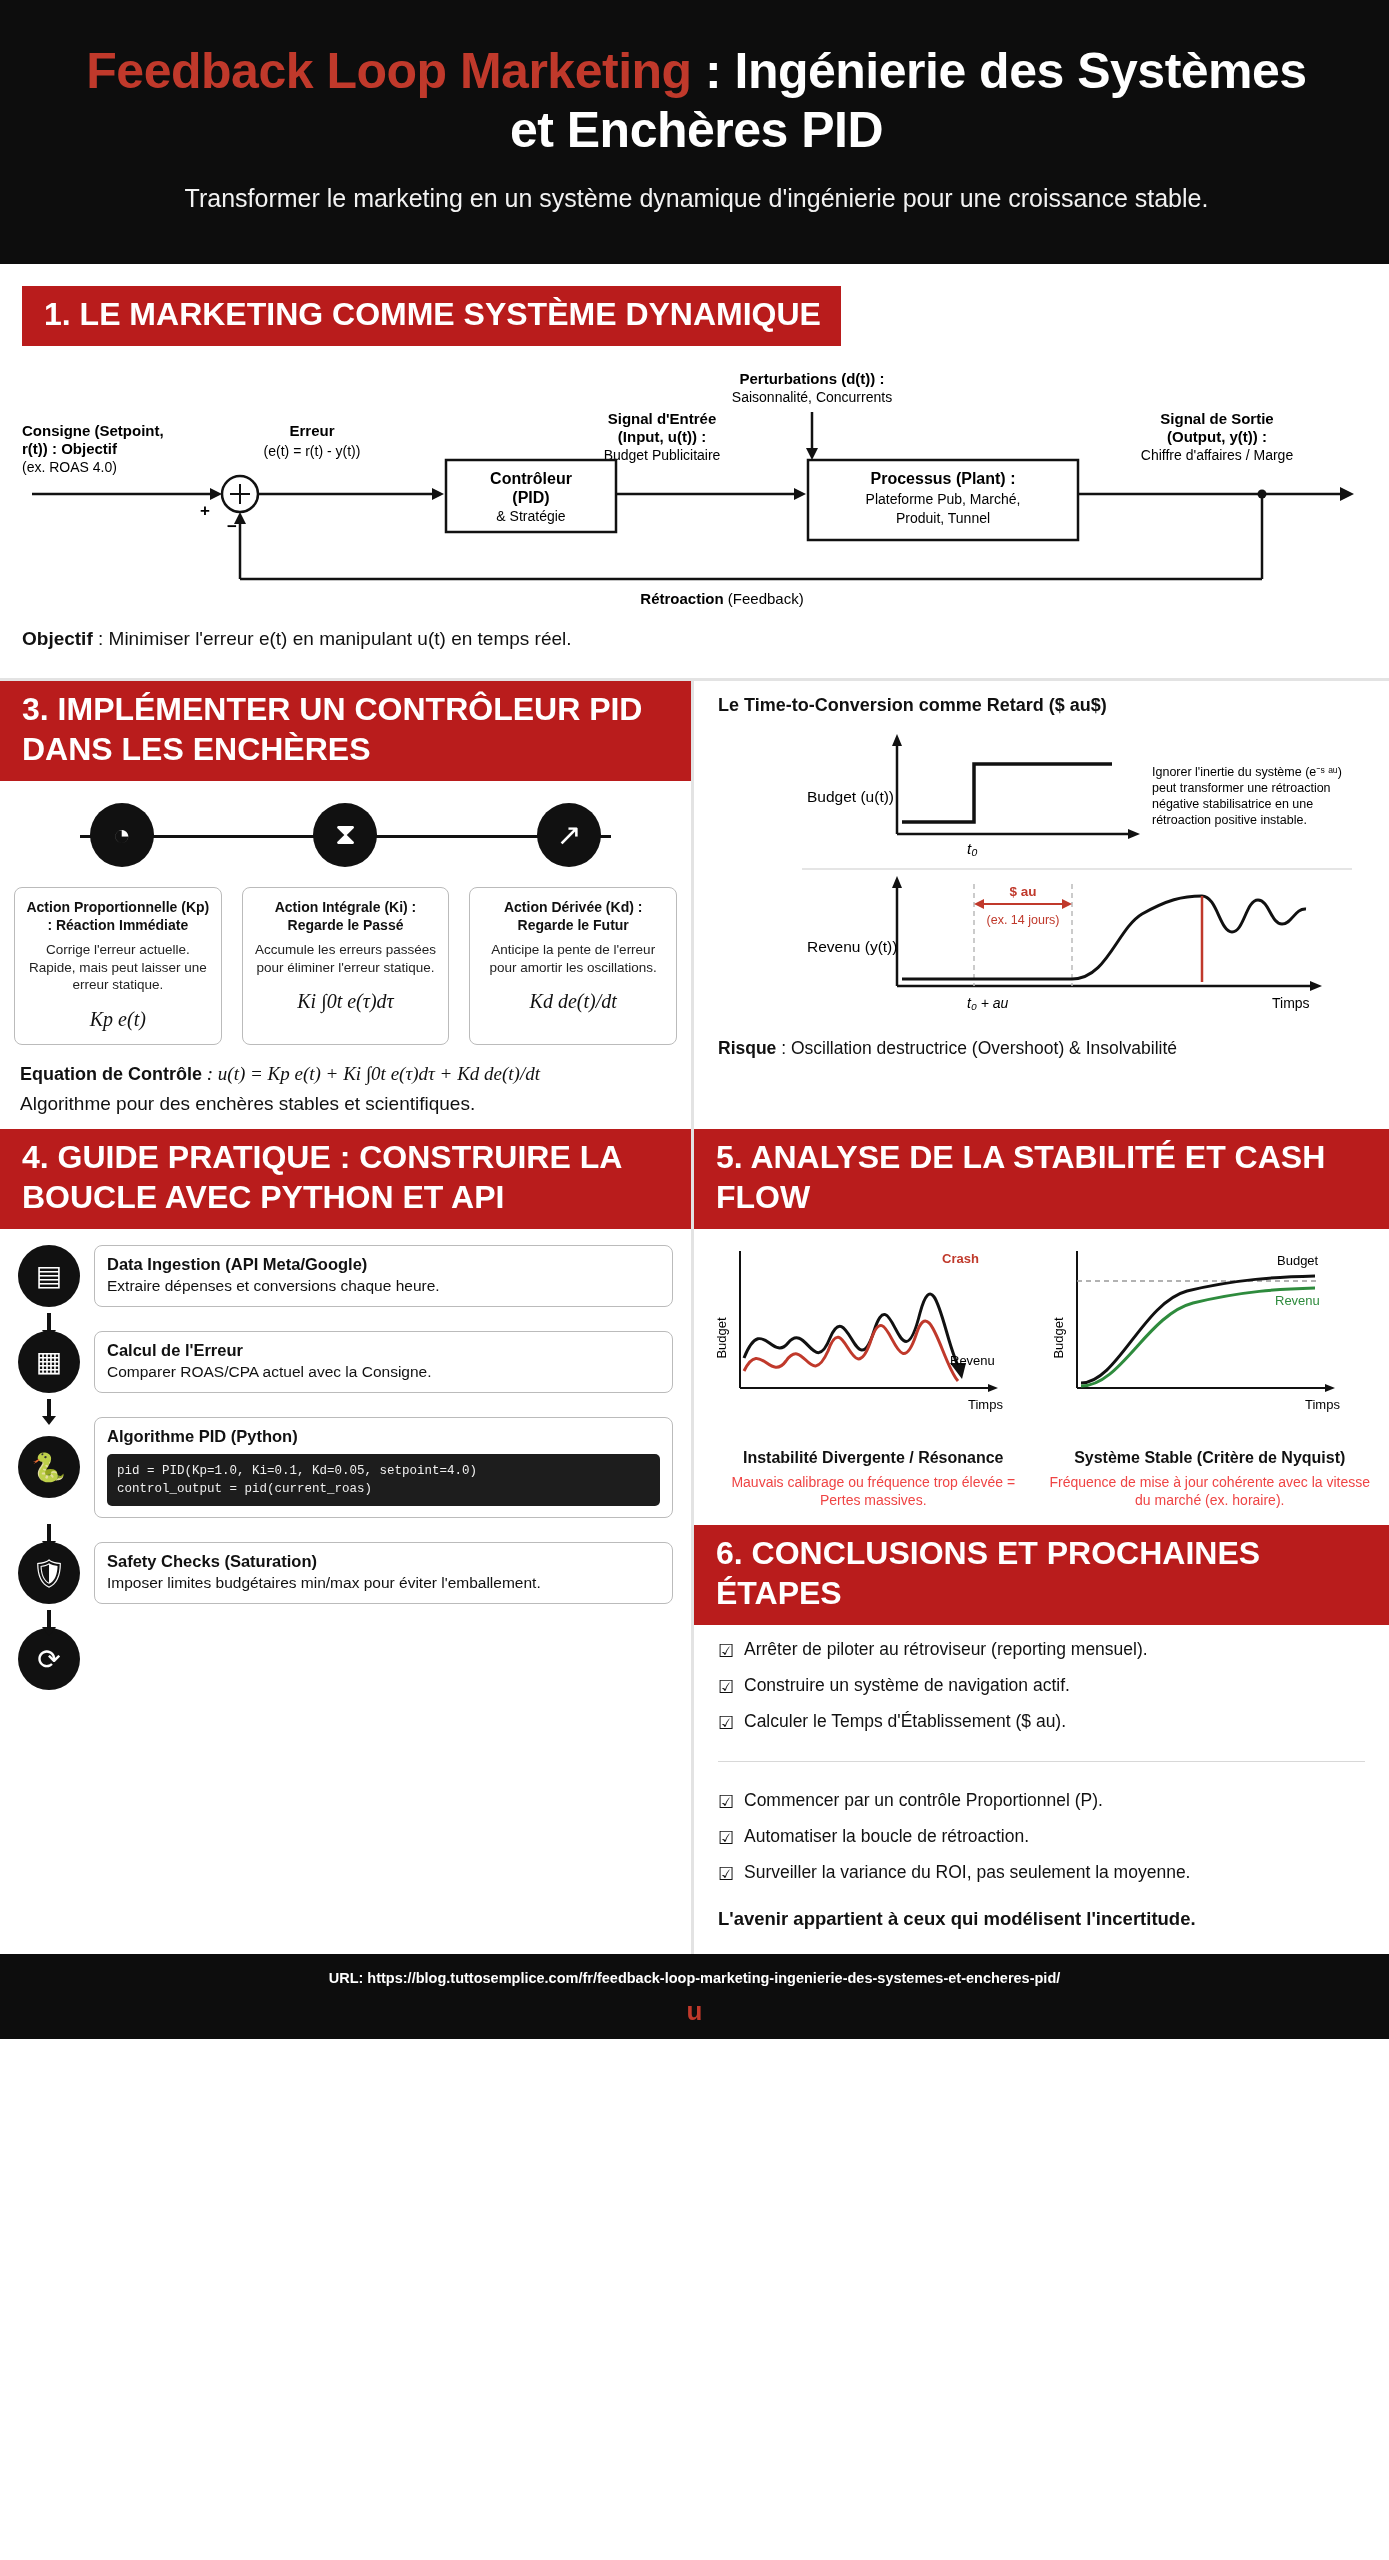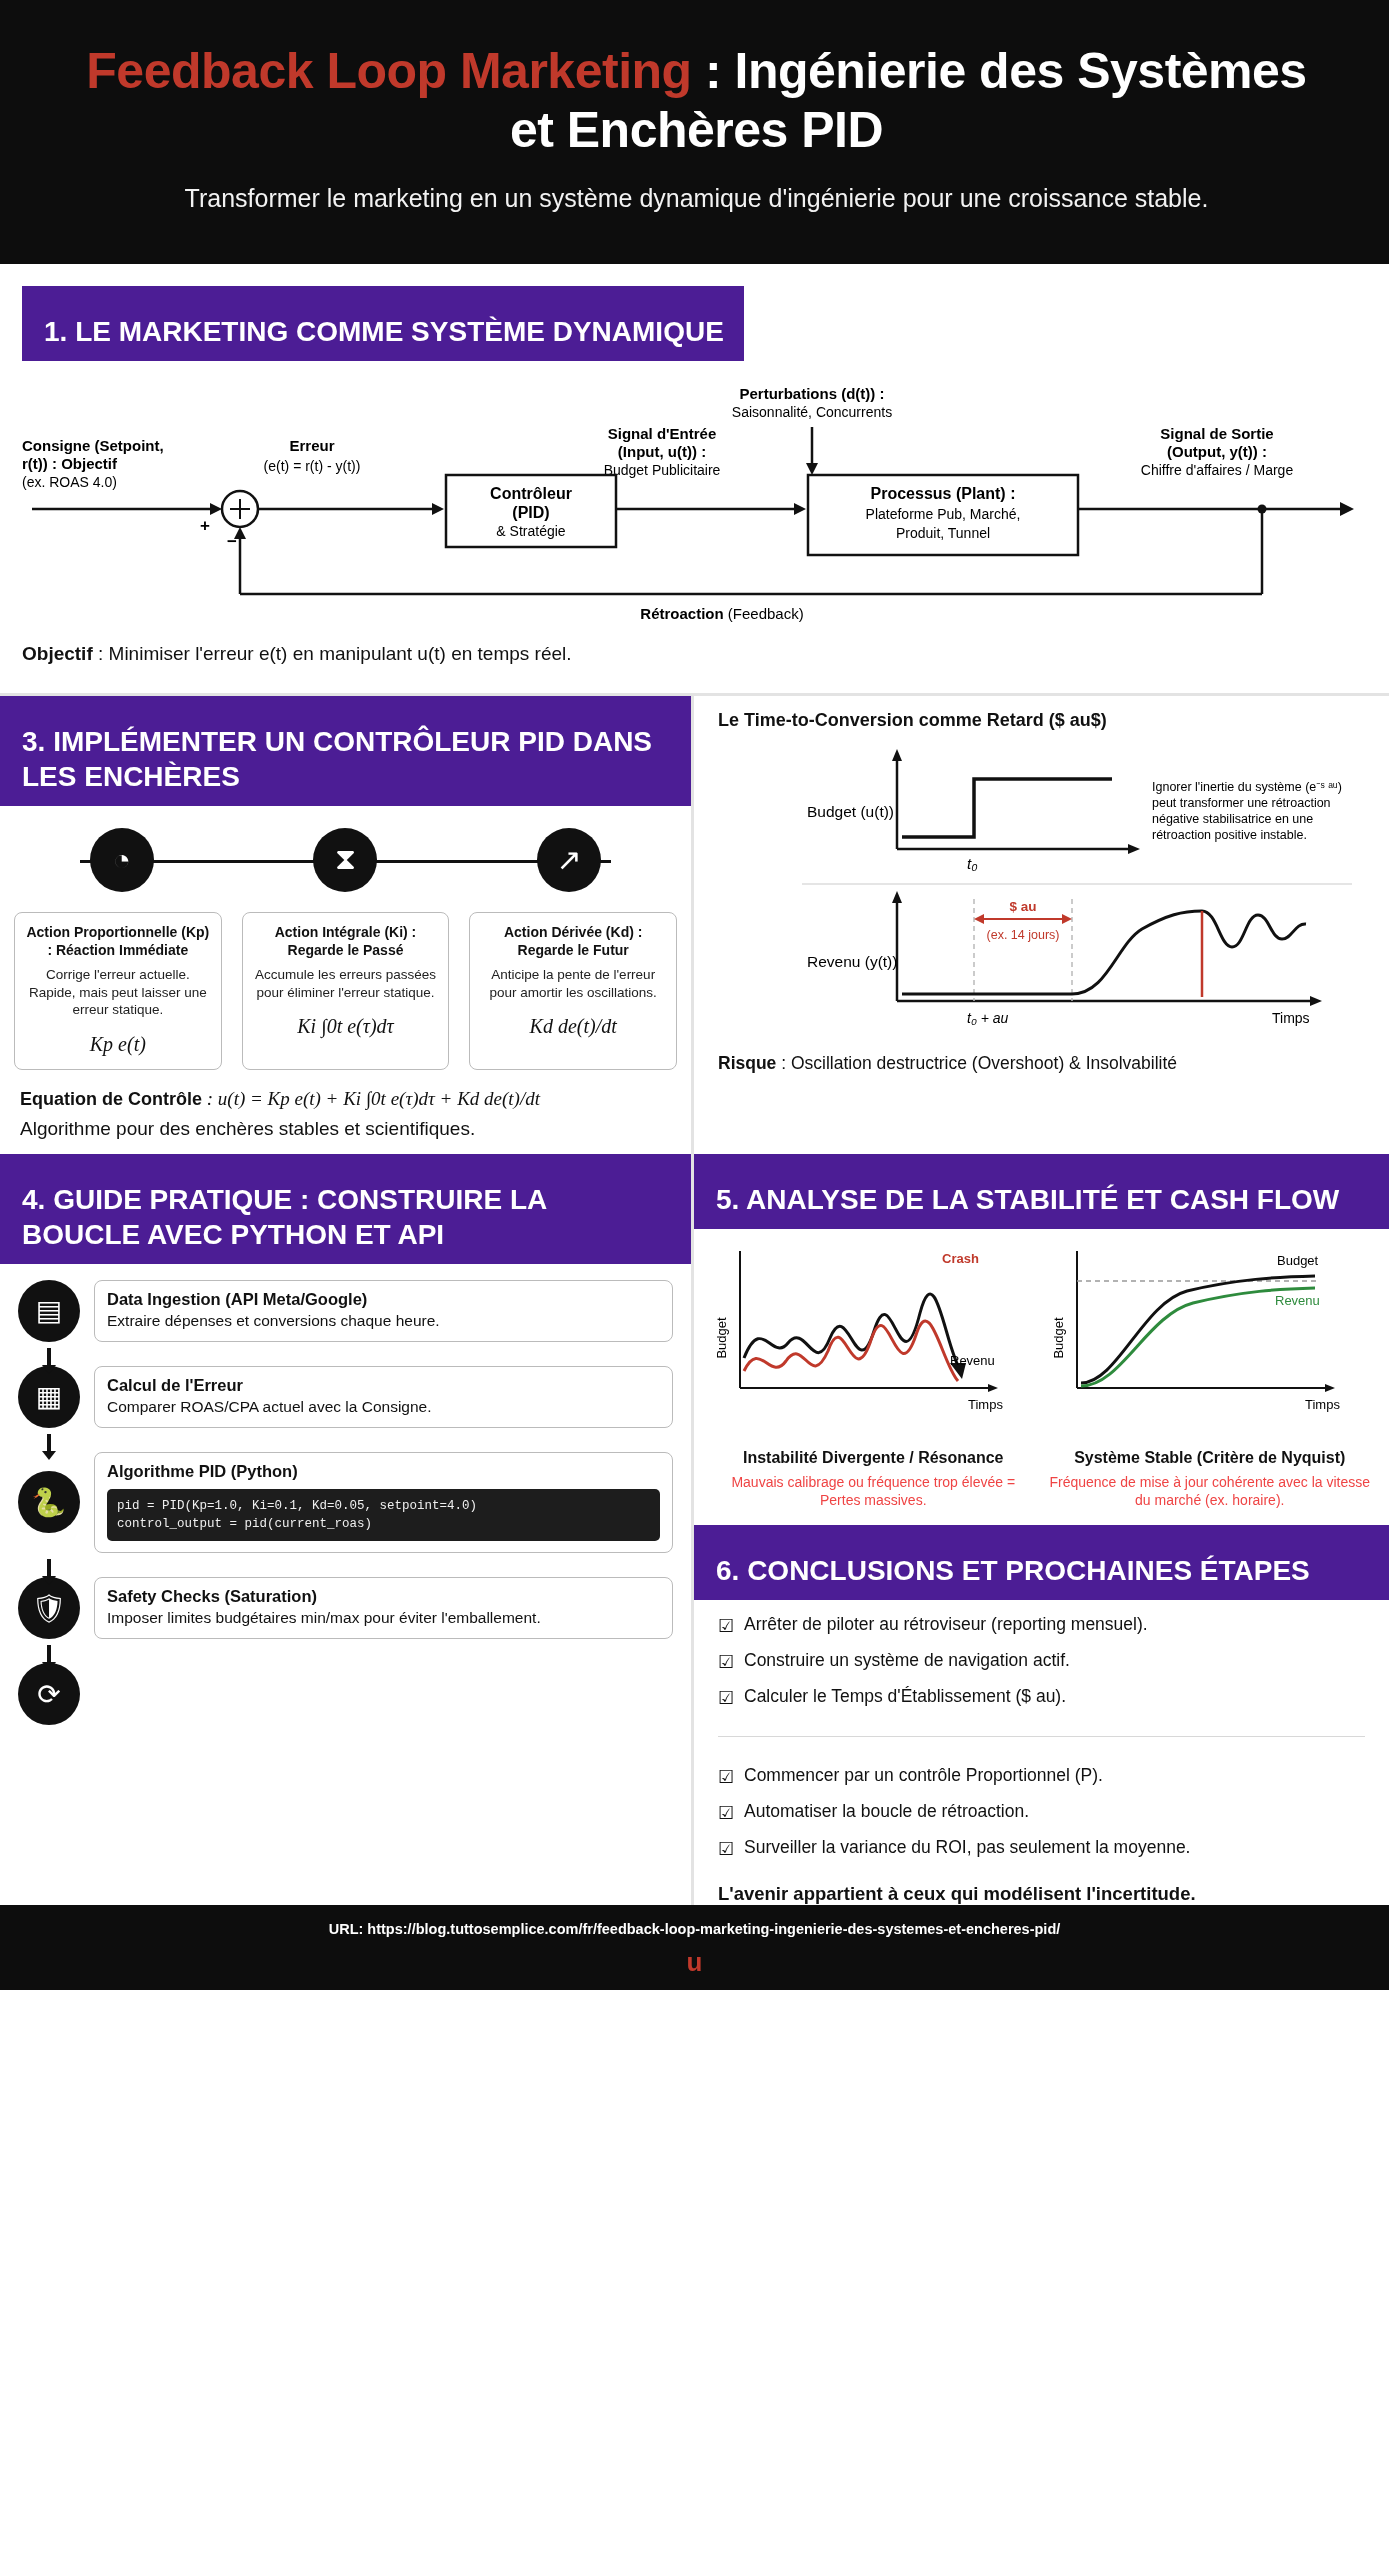--- a/index.html
+++ b/index.html
@@ -30,25 +30,25 @@
   .header .subtitle {
     margin-top: 22px;
     font-size: 25px;
     line-height: 1.35;
     color: #f2f2f2;
     font-weight: normal;
   }
 
   
   .sec-title {
-    background: #4c1d95;
+    background: #b91c1c;
     color: #fff;
     font-weight: bold;
-    font-size: 28px;
-    padding: 28px 20px 12px 22px;
+    font-size: 32px;
+    padding: 8px 20px 12px 22px;
     display: inline-block;
     line-height: 1.25;
   }
   .sec-title.block { display:block; }
 
   
   .sec1 { padding: 22px 0 18px 0; border-bottom: 3px solid #e3e3e3;}
   .sec1 .title-wrap { padding-left: 22px; }
   .blockdiagram { padding: 18px 22px 4px 22px; }
   .objective {
@@ -117,21 +117,21 @@
   .s5-charts { display:flex; gap:10px; padding: 14px 16px 2px 16px; }
   .s5-chart { flex:1; }
   .s5-cap { text-align:center; font-weight:bold; font-size:16px; margin-top:16px; line-height:1.25;}
   .s5-sub { text-align:center; font-size:14px; margin-top:5px; line-height:1.3; color:#ef4444;}
 
   
   .checks { padding: 14px 24px 6px 24px; }
   .check { display:flex; align-items:flex-start; margin-bottom:13px; font-size:17.5px; }
   .check .ic { flex:0 0 26px; font-size:18px; color:#111; margin-top:1px; }
   .hr-light { border:0; border-top:1.5px solid #d8d8d8; margin: 8px 24px 14px 24px; }
-  .closing { padding: 4px 24px 0 24px; font-weight:bold; font-size:18.5px; }
+  .closing { padding: 4px 24px 24px 24px; font-weight:bold; font-size:18.5px; }
 
   
   .footer {
     background:#0d0d0d; color:#fff; text-align:center;
     padding: 16px 20px 12px 20px; font-size:14.5px; font-weight:bold;
     position:relative;
   }
   .footer .logo { color:#c0392b; font-size:26px; margin-top:10px; }
   svg text { font-family:"Liberation Sans", sans-serif; }
 </style>

